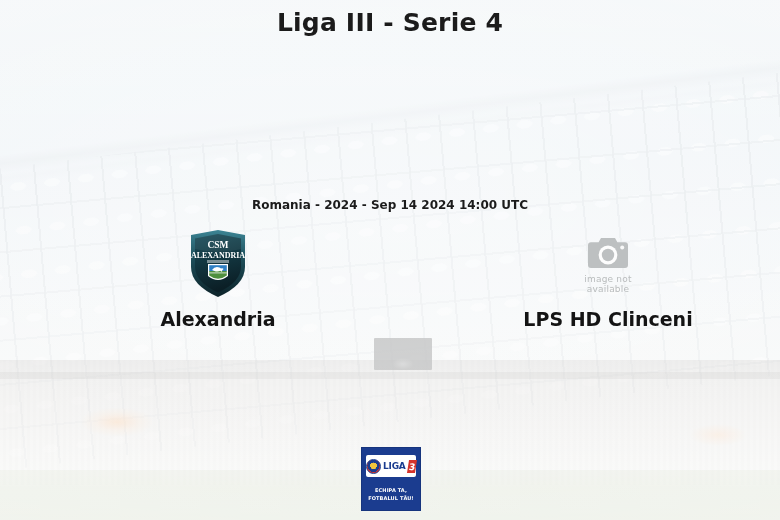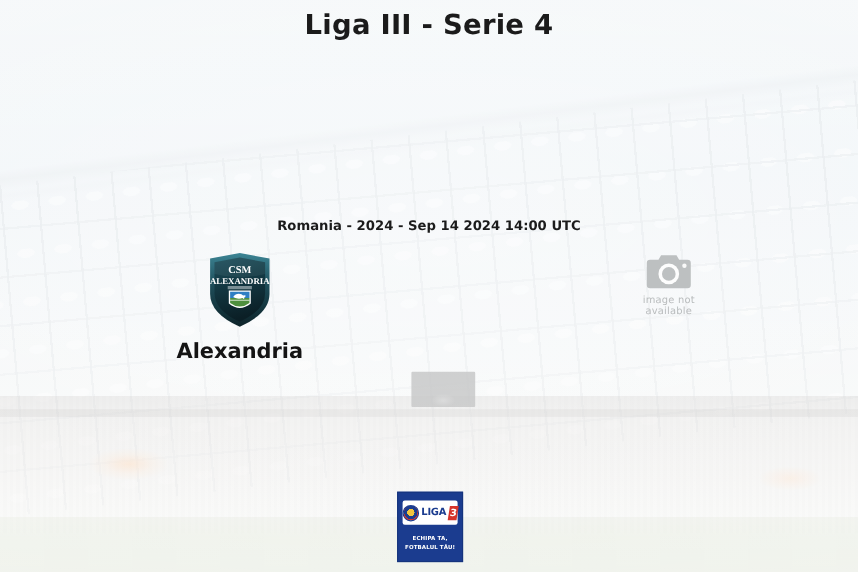--- a/index.html
+++ b/index.html
@@ -146,21 +146,21 @@
     font-size: 19px;
     font-weight: bold;
     color: #141414;
     white-space: nowrap;
   }
 
   
   .placeholder {
     width: 72px; height: 72px;
     position: relative;
-    display: flex; flex-direction: column; align-items: center; 
+    display: flex; flex-direction: column; align-items: center; justify-content: center;
   }
   .ph-text {
     font-size: 9px;
     line-height: 10px;
     text-align: center;
     color: #b9bcbd;
     margin-top: 2px;
     letter-spacing: .2px;
   }
 
@@ -277,20 +277,21 @@
               <path d="M16 4 h14 l2.4 4.2 H40 a3 3 0 0 1 3 3 V31 a3 3 0 0 1 -3 3 H6 a3 3 0 0 1 -3 -3 V11.2 a3 3 0 0 1 3 -3 h7.6 Z" fill="#bdc0c1"></path>
               <circle cx="23" cy="21" r="9.4" fill="#ffffff" opacity="0.96"></circle>
               <circle cx="23" cy="21" r="6.2" fill="#bdc0c1"></circle>
               <circle cx="37.2" cy="13.6" r="2" fill="#ffffff" opacity="0.9"></circle>
             </svg>
             <div class="ph-text">
               <span>image not available</span>
             </div>
           </div>
         </div>
+        <div class="team-name">LPS HD Clinceni</div>
       </div>
 
     </div>
 
     <div class="league-badge">
       <div class="lb-white">
         <span class="lb-seal"></span>
         <span class="lb-liga">LIGA</span>
         <span class="lb-three">3</span>
       </div>

